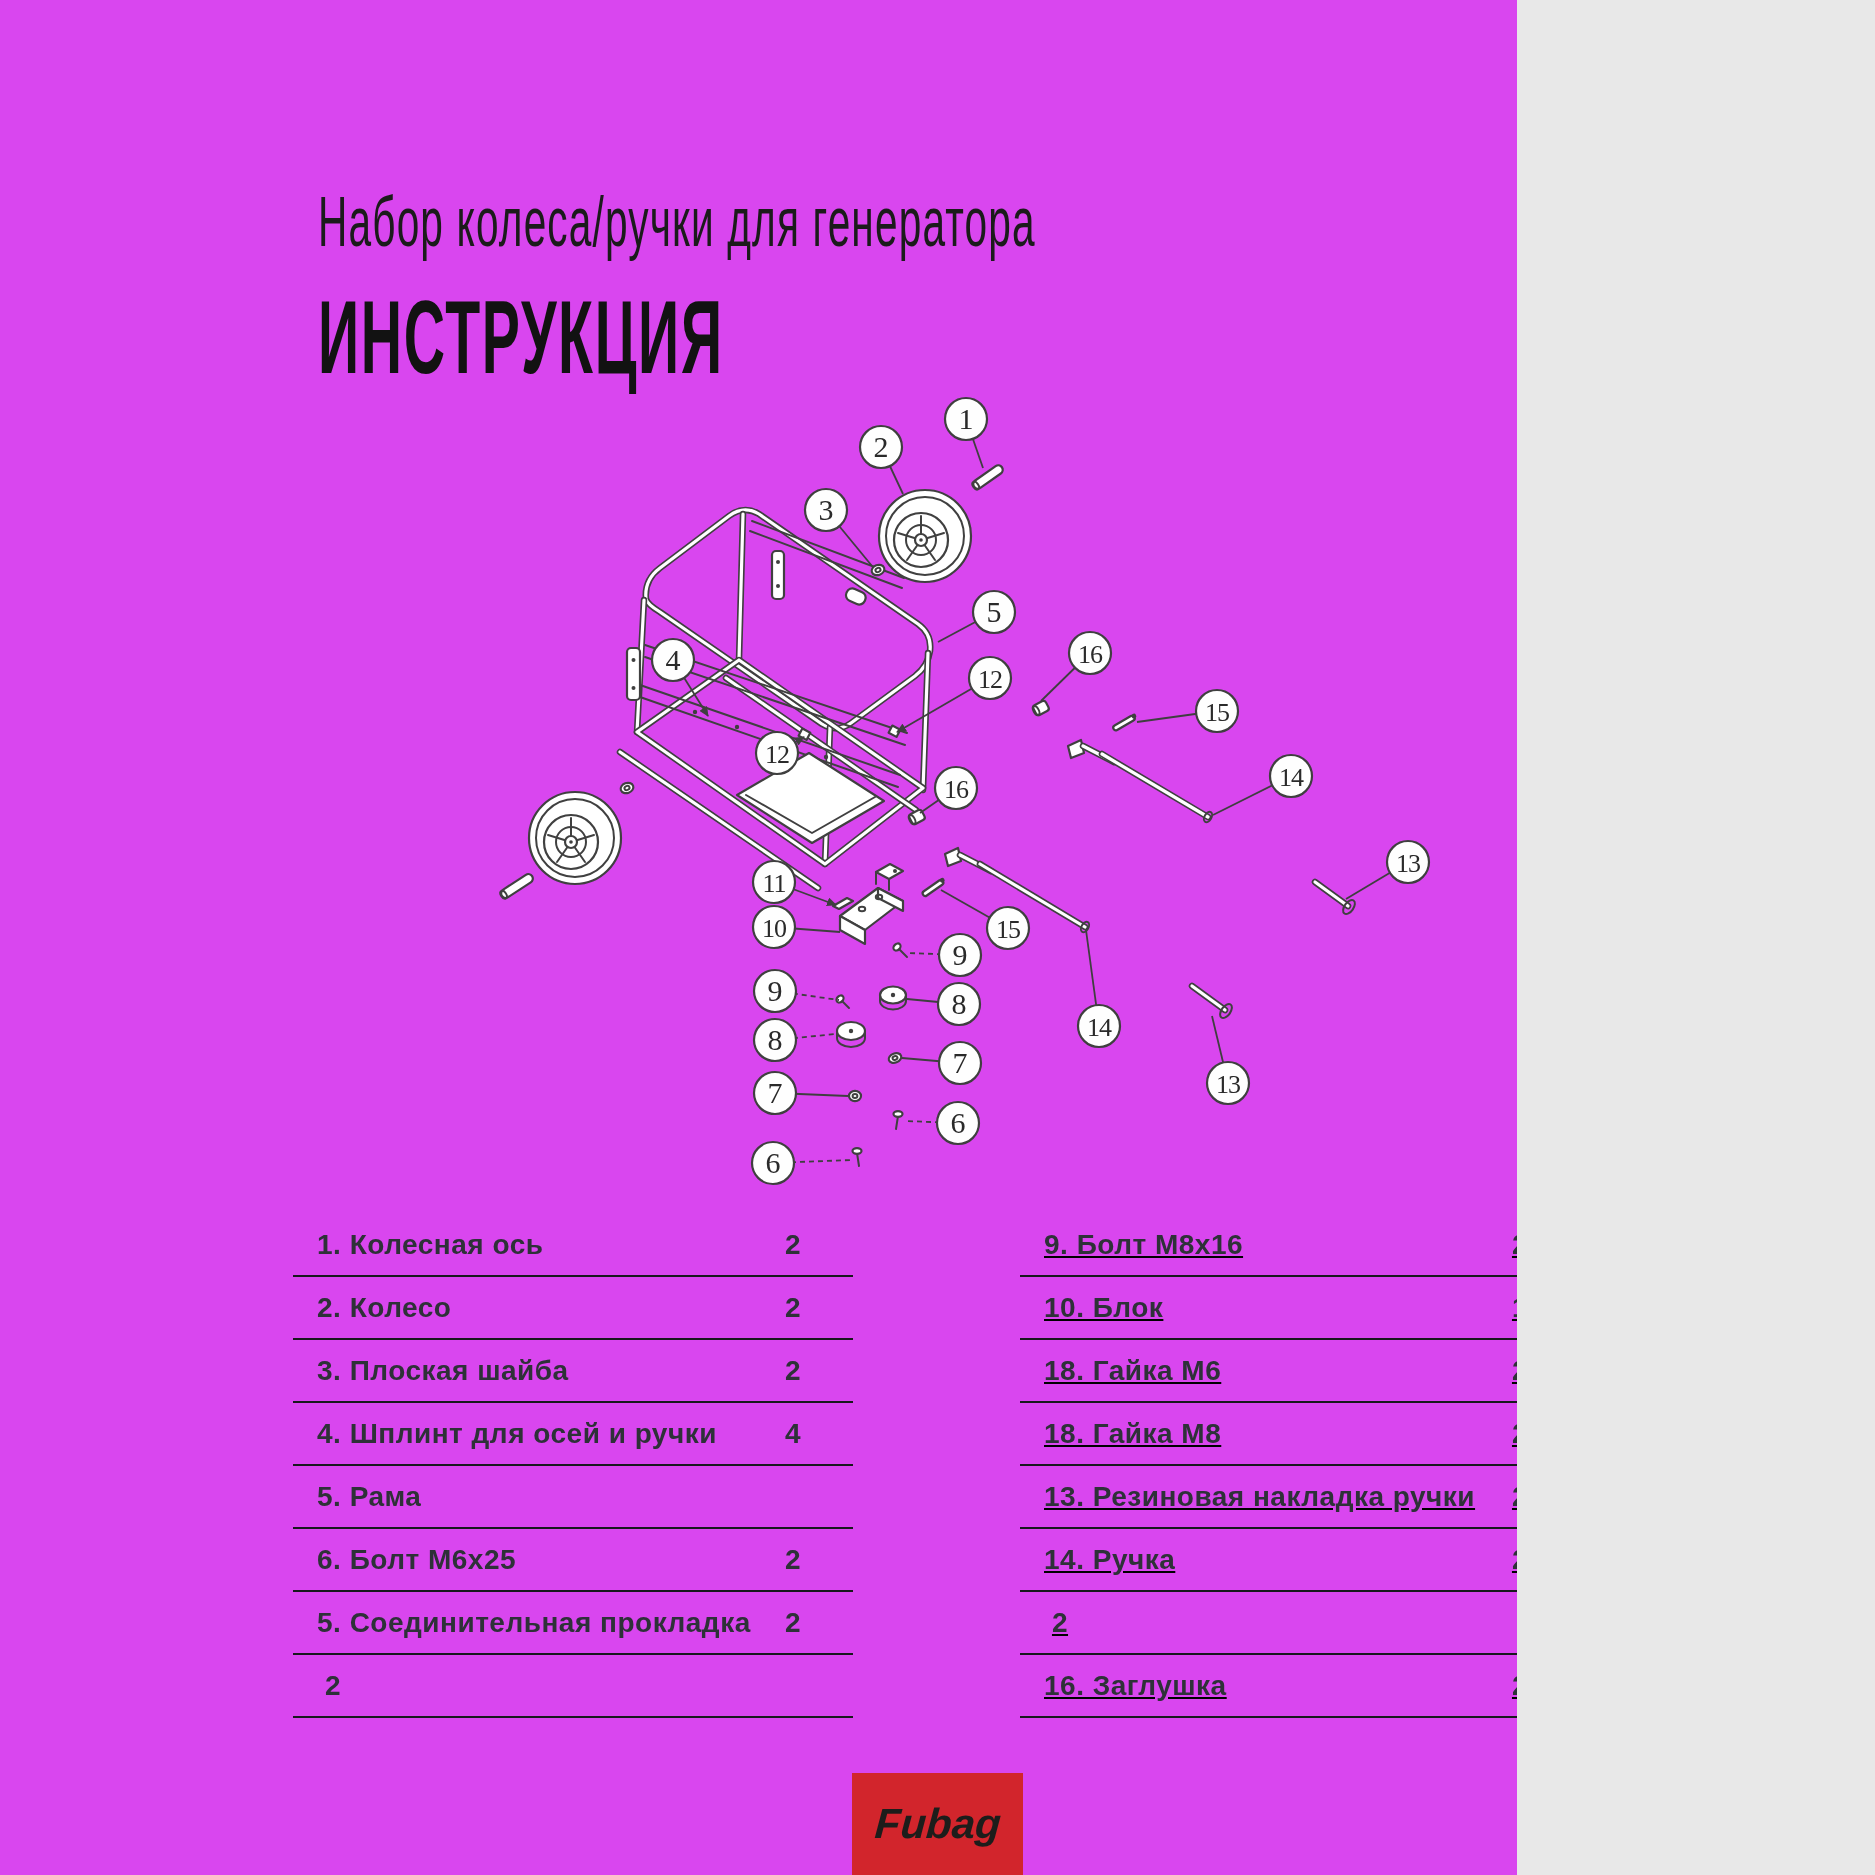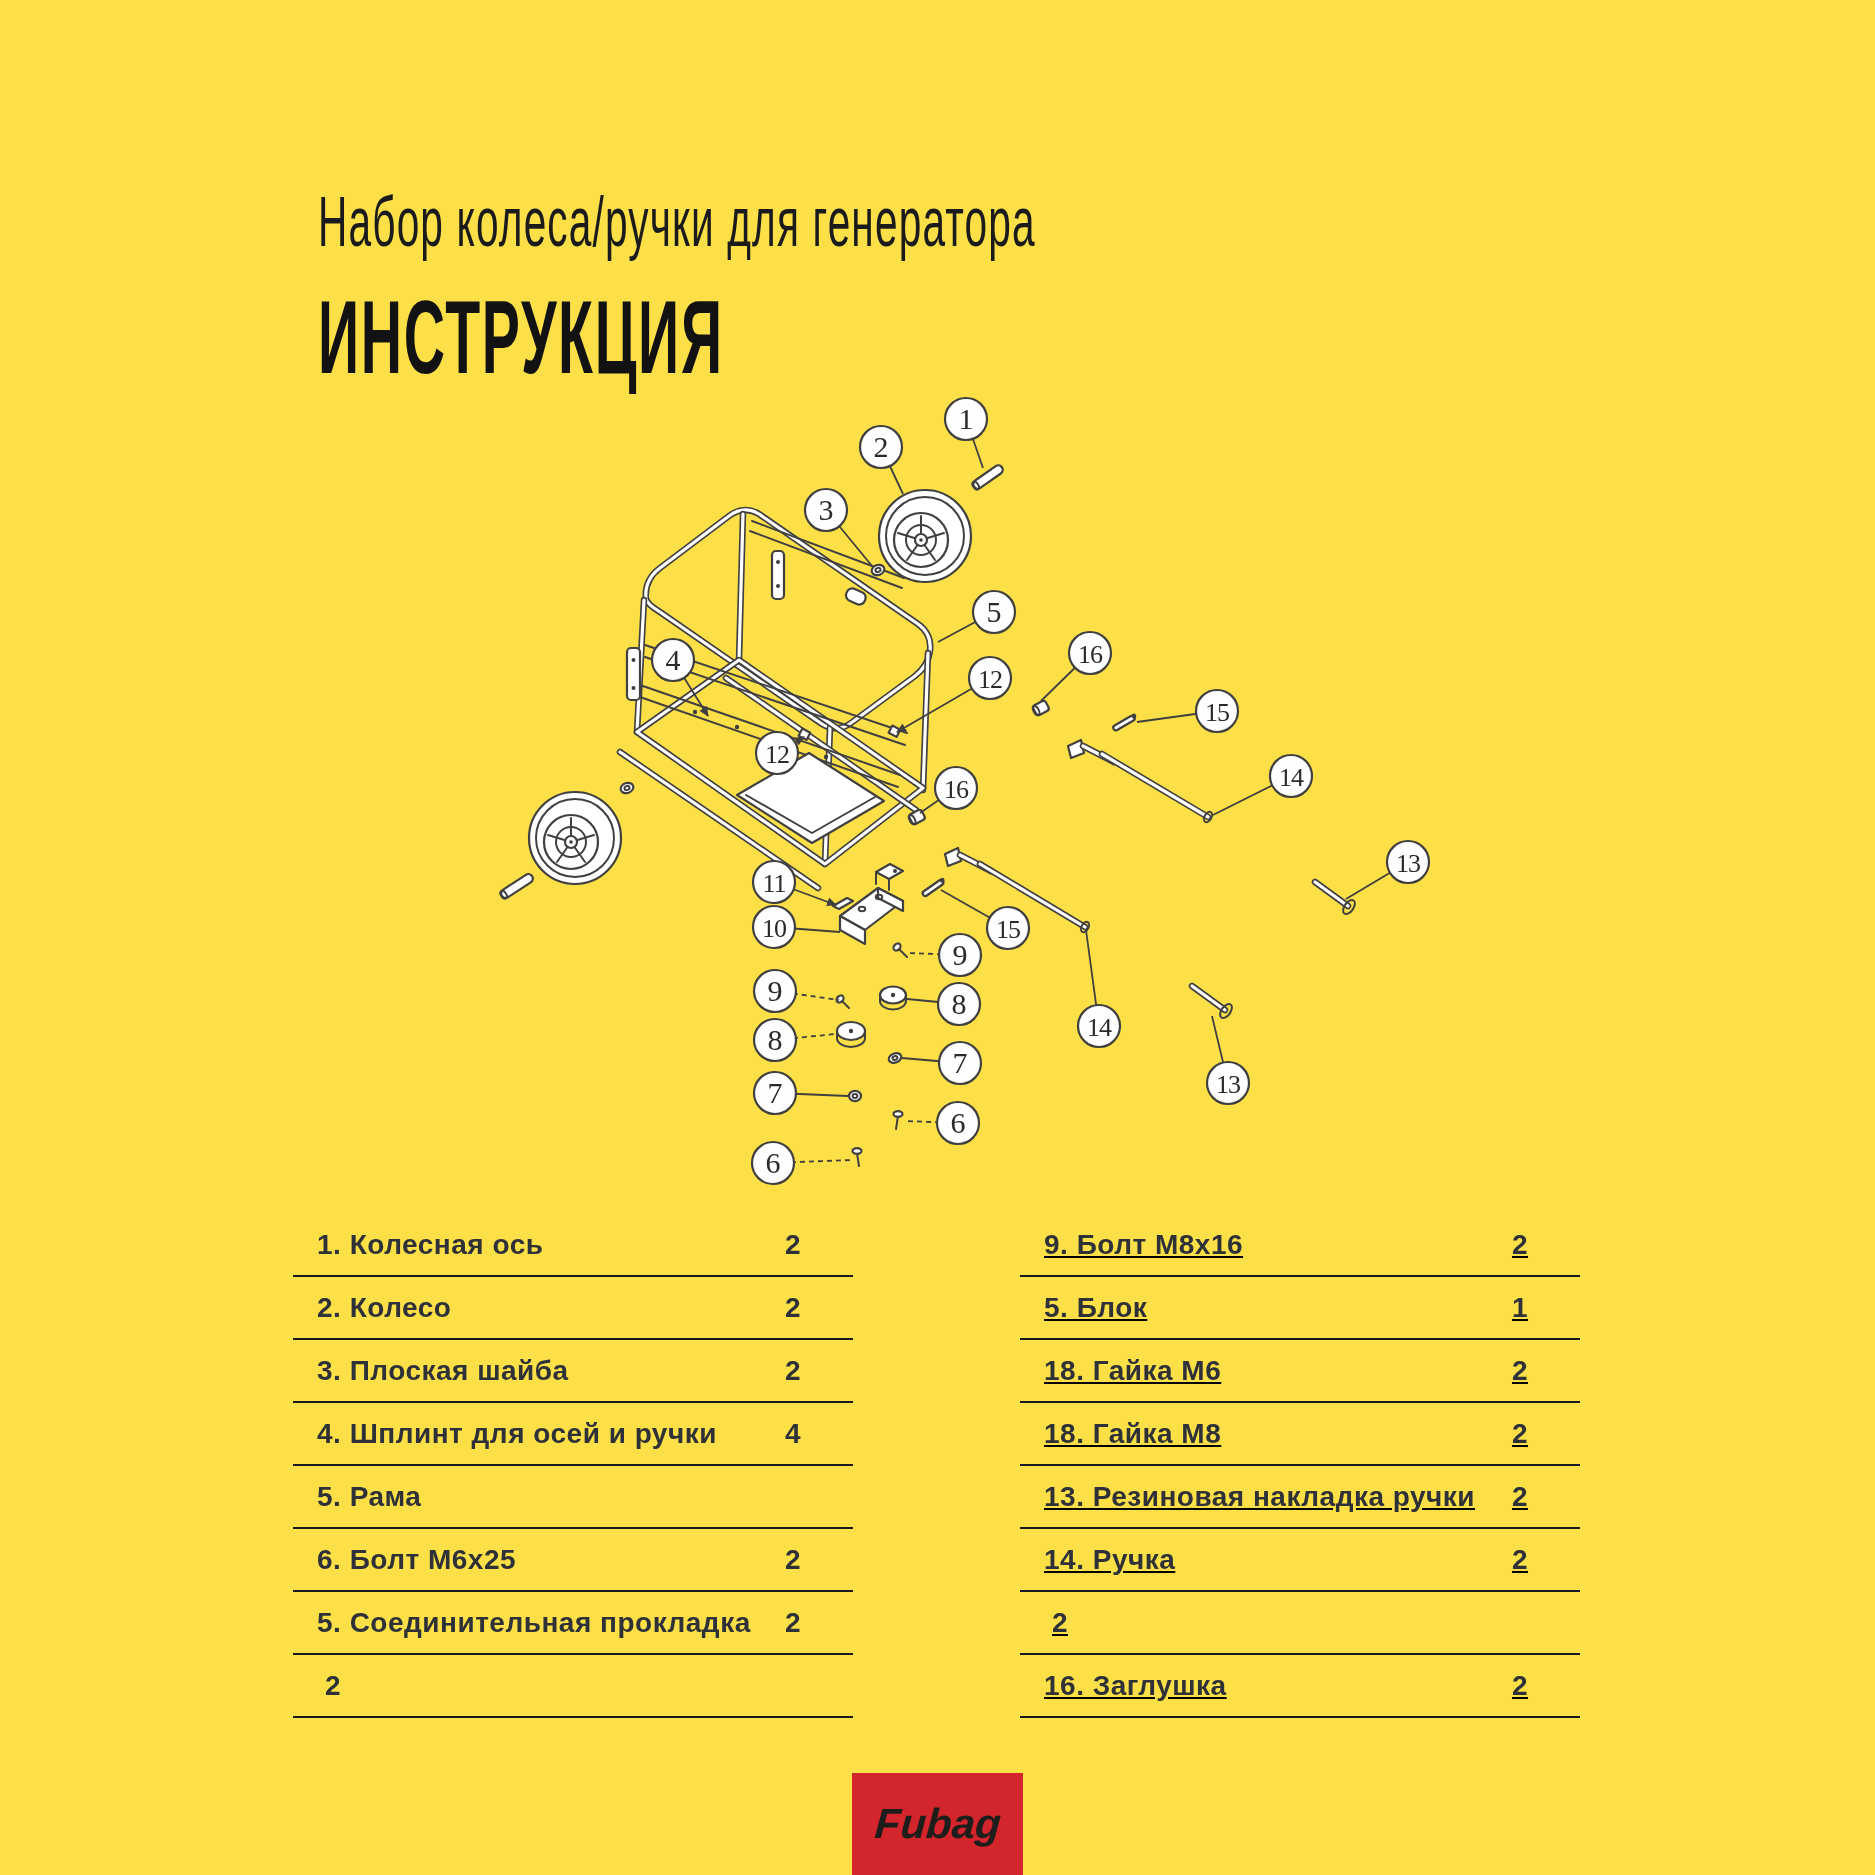--- a/index.html
+++ b/index.html
@@ -1,17 +1,17 @@
 <!DOCTYPE html>
 <html><head>
 <meta charset="utf-8">
 <style>
   html,body{margin:0;padding:0;background:#e8e8e8;}
   #page{
-    position:relative;width:1875px;height:1875px;background:#fde047;
+    position:relative;width:1517px;height:1875px;background:#d946ef;
     font-family:"Liberation Sans", sans-serif;overflow:hidden;
   }
   
   .subtitle{
     position:absolute;left:318px;top:187px;font-size:70px;line-height:1;
     color:#1b1b1b;letter-spacing:2px;white-space:nowrap;
     transform:scaleX(0.58);transform-origin:0 0;font-weight:400;
   }
   .doc-title{
     position:absolute;left:318px;top:285px;font-size:104px;line-height:1;
@@ -420,21 +420,21 @@
       <div class="prow">
         <span class="pqty">2</span>
       </div>
     </div>
   <div id="right-table" class="ptable" style="left:1020px;top:1214px;text-decoration:underline;">
       <div class="prow">
         <span class="pname">9. Болт М8х16</span>
         <span class="pqty">2</span>
       </div>
       <div class="prow">
-        <span class="pname">5. Блок</span>
+        <span class="pname">10. Блок</span>
         <span class="pqty">1</span>
       </div>
       <div class="prow">
         <span class="pname">18. Гайка М6</span>
         <span class="pqty">2</span>
       </div>
       <div class="prow">
         <span class="pname">18. Гайка М8</span>
         <span class="pqty">2</span>
       </div>

